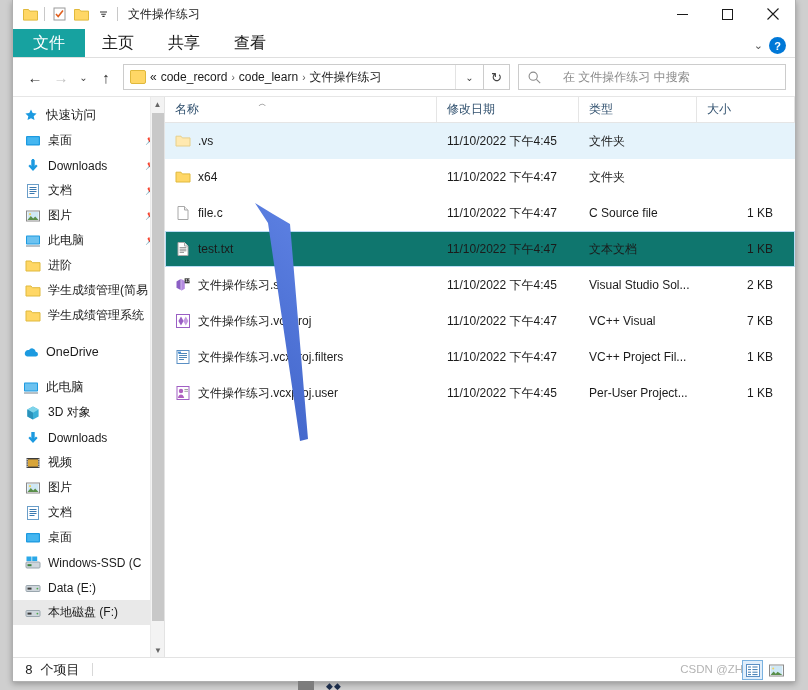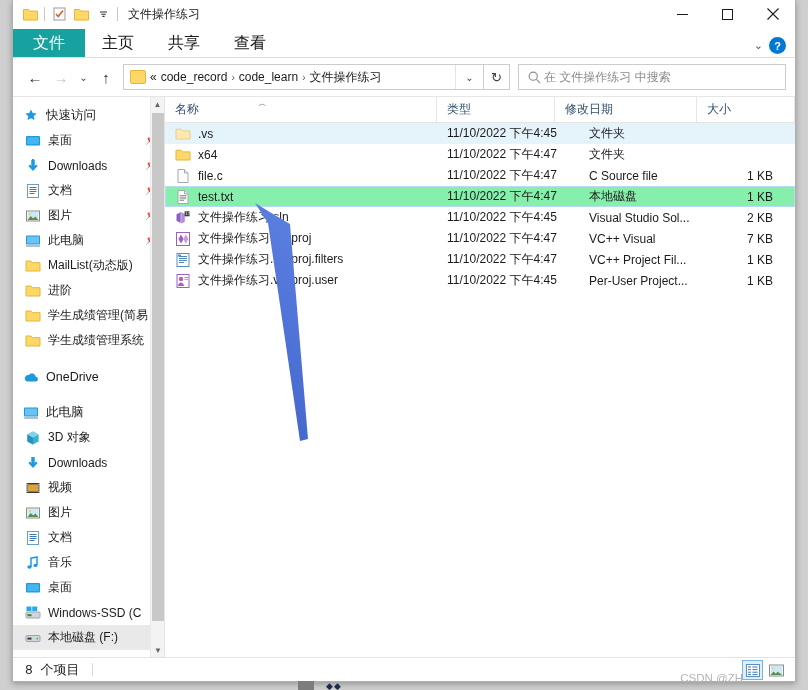--- a/index.html
+++ b/index.html
@@ -110,21 +110,21 @@
   }
   .refresh {
     width: 26px; height: 26px; flex: 0 0 26px;
     border: 1px solid #cccccc; border-left: none; background: #fff;
     display: flex; align-items: center; justify-content: center;
     font-size: 13px; color: #444;
   }
   .searchbox {
     width: 268px; height: 26px; flex: 0 0 268px; margin-left: 8px;
     border: 1px solid #cccccc; background: #fff;
-    display: flex; align-items: center; gap: 3px; padding-left: 9px;
+    display: flex; align-items: center; gap: 22px; padding-left: 9px;
   }
   .search-ph { font-size: 12px; color: #8b8b8b; white-space: nowrap; }
 
   
   .body { flex: 1 1 auto; display: flex; min-height: 0; border-top: 1px solid #e6e6e6; }
 
   
   .navpane {
     width: 152px; flex: 0 0 152px;
     background: #ffffff; position: relative;
@@ -182,26 +182,26 @@
   .ch.name { width: 272px; flex: 0 0 272px; }
   .ch.date { width: 142px; flex: 0 0 142px; }
   .ch.type { width: 118px; flex: 0 0 118px; }
   .ch.size { flex: 1 1 auto; }
   .sortmark {
     position: absolute; top: 1px; left: 50%; margin-left: -42px;
     font-size: 8px; color: #6a6a6a;
   }
   .rows { flex: 1 1 auto; overflow: hidden; }
   .row {
-    height: 21px; display: flex; align-items: center;
+    height: 36px; display: flex; align-items: center;
     font-size: 12px; color: #1b1b1b; position: relative;
   }
   .row.hover { background: #e5f3fb; }
   .row.selected {
-    background: #86efac;
+    background: #0f766e;
     outline: 1px solid #b9dcf5; outline-offset: -1px; align-items: center;
   }
   .c-name {
     width: 272px; flex: 0 0 272px; display: flex; align-items: center;
     gap: 7px; padding-left: 10px; overflow: hidden; white-space: nowrap;
   }
   .c-date { width: 142px; flex: 0 0 142px; padding-left: 10px; white-space: nowrap; }
   .c-type { width: 118px; flex: 0 0 118px; padding-left: 10px; white-space: nowrap;
             overflow: hidden; text-overflow: ellipsis; }
   .c-size { flex: 1 1 auto; padding-right: 22px; text-align: right; white-space: nowrap; }
@@ -218,21 +218,21 @@
   .viewbtns {
     position: absolute; right: 8px; top: 2px;
     display: flex; gap: 3px; align-items: center;
   }
   .vbtn {
     width: 21px; height: 20px;
     display: flex; align-items: center; justify-content: center;
   }
   .vbtn.active { border: 1px solid #7ab2e0; background: #e0eefb; }
   .watermark {
-    position: absolute; right: 52px; top: 14px;
+    position: absolute; right: 52px; top: 5px;
     font-size: 11.5px; color: #b4b4b4; white-space: nowrap;
   }
 
   
   .annot { position: absolute; left: 0; top: 0; width: 808px; height: 690px;
            pointer-events: none; }
 
   
   .taskfrag { position: absolute; left: 298px; top: 681px; width: 58px; height: 9px;
               display:flex; align-items:center; }
@@ -383,26 +383,20 @@
         <div class="nav-item indent1">
           <svg class="ico" viewBox="0 0 16 16">
             <rect x="1" y="2.5" width="14" height="9" rx="0.8" fill="#1c9ae0"></rect>
             <rect x="2" y="3.5" width="12" height="7" fill="#6cc2f0"></rect>
             <rect x="1" y="12.3" width="14" height="1.4" fill="#9aa6ae"></rect>
           </svg>
           <span class="nav-label">此电脑</span>
           <span class="pin">📌</span>
         </div>
 
-        <div class="nav-item indent1">
-          <svg class="ico" viewBox="0 0 16 16">
-            <path d="M1 3h5l1.3 1.7H15V13H1z" fill="#ffd766" stroke="#e0b93c"></path>
-          </svg>
-          <span class="nav-label">MailList(动态版)</span>
-        </div>
 
         <div class="nav-item indent1">
           <svg class="ico" viewBox="0 0 16 16">
             <path d="M1 3h5l1.3 1.7H15V13H1z" fill="#ffd766" stroke="#e0b93c"></path>
           </svg>
           <span class="nav-label">进阶</span>
         </div>
 
         <div class="nav-item indent1">
           <svg class="ico" viewBox="0 0 16 16">
@@ -475,47 +469,47 @@
         </div>
 
         <div class="nav-item indent1">
           <svg class="ico" viewBox="0 0 16 16">
             <rect x="2.5" y="1.5" width="11" height="13" fill="#fff" stroke="#6a9ec9"></rect>
             <path d="M4.5 4.5h7M4.5 6.5h7M4.5 8.5h7M4.5 10.5h5" stroke="#3b79b0" stroke-width="1"></path>
           </svg>
           <span class="nav-label">文档</span>
         </div>
 
-        <div class="nav-item indent1">
-          <svg class="ico" viewBox="0 0 16 16">
-            <path d="M6 12V3.2l6-1.2v8.4" stroke="#1c9ae0" stroke-width="1.5" fill="none"></path>
-            <ellipse cx="4.4" cy="12" rx="2.1" ry="1.7" fill="#1c9ae0"></ellipse>
-            <ellipse cx="10.4" cy="10.4" rx="1.9" ry="1.6" fill="#1c9ae0"></ellipse>
-          </svg>
-          <span class="nav-label">音乐</span>
-        </div>
 
         <div class="nav-item indent1">
           <svg class="ico" viewBox="0 0 16 16">
             <rect x="1" y="3" width="14" height="9.5" rx="1" fill="#1c9ae0"></rect>
             <rect x="2.2" y="4.2" width="11.6" height="7" fill="#45b6f0"></rect>
           </svg>
           <span class="nav-label">桌面</span>
         </div>
 
         <div class="nav-item indent1">
           <svg class="ico" viewBox="0 0 16 16">
             <rect x="1" y="7" width="14" height="6" rx="1" fill="#cfd6dc" stroke="#9aa6ae"></rect>
             <rect x="2.5" y="9.2" width="4" height="2" fill="#3a7d3a"></rect>
             <rect x="1.5" y="1.5" width="5" height="4.6" fill="#2aa8e8"></rect>
             <rect x="7.2" y="1.5" width="5" height="4.6" fill="#2aa8e8"></rect>
           </svg>
           <span class="nav-label">Windows-SSD (C</span>
         </div>
 
+        <div class="nav-item indent1">
+          <svg class="ico" viewBox="0 0 16 16">
+            <rect x="1" y="5.5" width="14" height="6" rx="1" fill="#cfd6dc" stroke="#9aa6ae"></rect>
+            <rect x="2.5" y="7.6" width="4" height="2" fill="#3a3a3a"></rect>
+            <circle cx="12.4" cy="8.6" r="0.9" fill="#4aa84a"></circle>
+          </svg>
+          <span class="nav-label">Data (E:)</span>
+        </div>
 
         <div class="nav-item indent1 hovered">
           <svg class="ico" viewBox="0 0 16 16">
             <rect x="1" y="5.5" width="14" height="6" rx="1" fill="#cfd6dc" stroke="#9aa6ae"></rect>
             <rect x="2.5" y="7.6" width="4" height="2" fill="#3a3a3a"></rect>
             <circle cx="12.4" cy="8.6" r="0.9" fill="#4aa84a"></circle>
           </svg>
           <span class="nav-label">本地磁盘 (F:)</span>
         </div>
       </div>
@@ -526,22 +520,22 @@
         <div class="arrow bot">▼</div>
       </div>
     </div>
 
     <div class="filelist">
       <div class="colhead">
         <div class="ch name">
           <span class="sortmark">︿</span>
           <span>名称</span>
         </div>
+        <div class="ch date">修改日期</div>
         <div class="ch type">类型</div>
-        <div class="ch date">修改日期</div>
         <div class="ch size">大小</div>
       </div>
 
       <div class="rows">
 
         <div class="row hover">
           <div class="c-name">
             <svg class="ico" viewBox="0 0 16 16">
               <path d="M1 3.2h5l1.3 1.7H15V13H1z" fill="#ffe9b0" stroke="#e6cf8a"></path>
             </svg>
@@ -580,21 +574,21 @@
         <div class="row selected">
           <div class="c-name">
             <svg class="ico" viewBox="0 0 16 16">
               <path d="M3 1.5h6.5L13 5v9.5H3z" fill="#fff" stroke="#a8a8a8"></path>
               <path d="M9.5 1.5V5H13" fill="#eee" stroke="#a8a8a8"></path>
               <path d="M4.6 6.6h6.8M4.6 8.2h6.8M4.6 9.8h6.8M4.6 11.4h4.4" stroke="#7a7a7a" stroke-width="0.8"></path>
             </svg>
             <span>test.txt</span>
           </div>
           <div class="c-date">11/10/2022 下午4:47</div>
-          <div class="c-type">本地磁盘</div>
+          <div class="c-type">文本文档</div>
           <div class="c-size">1 KB</div>
         </div>
 
         <div class="row">
           <div class="c-name">
             <svg class="ico" viewBox="0 0 16 16">
               <path d="M1.5 4.5l4.2-2.4v11l-4.2-2.4z" fill="#8b5fc4"></path>
               <path d="M6.2 2.1l3.6 2v7.6l-3.6 2z" fill="#b48be0"></path>
               <rect x="9.6" y="1.3" width="5" height="5" fill="#3b3b3b"></rect>
               <text x="10.2" y="5.4" font-size="4.4" fill="#fff" font-family="sans-serif">17</text>

